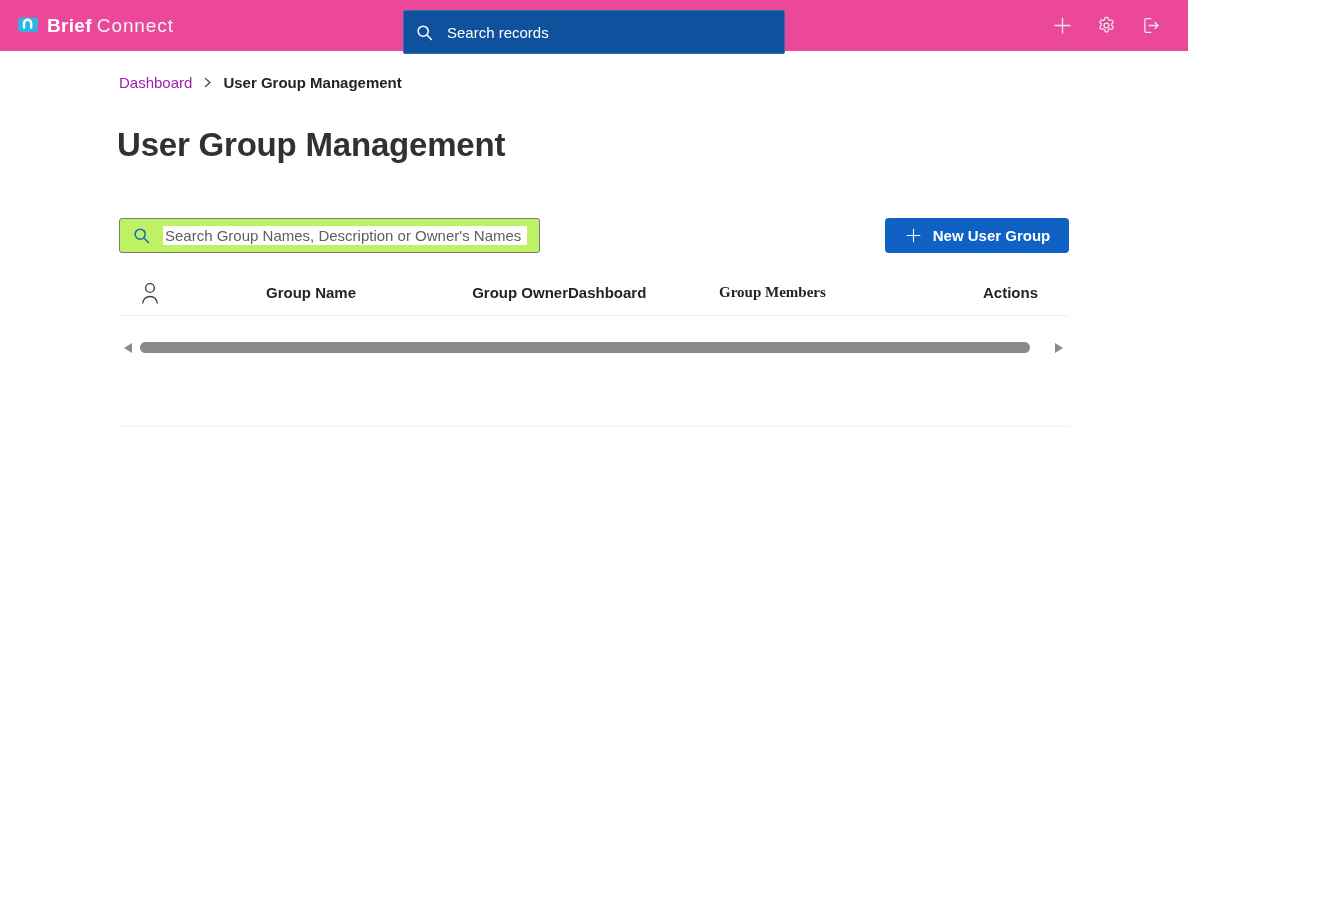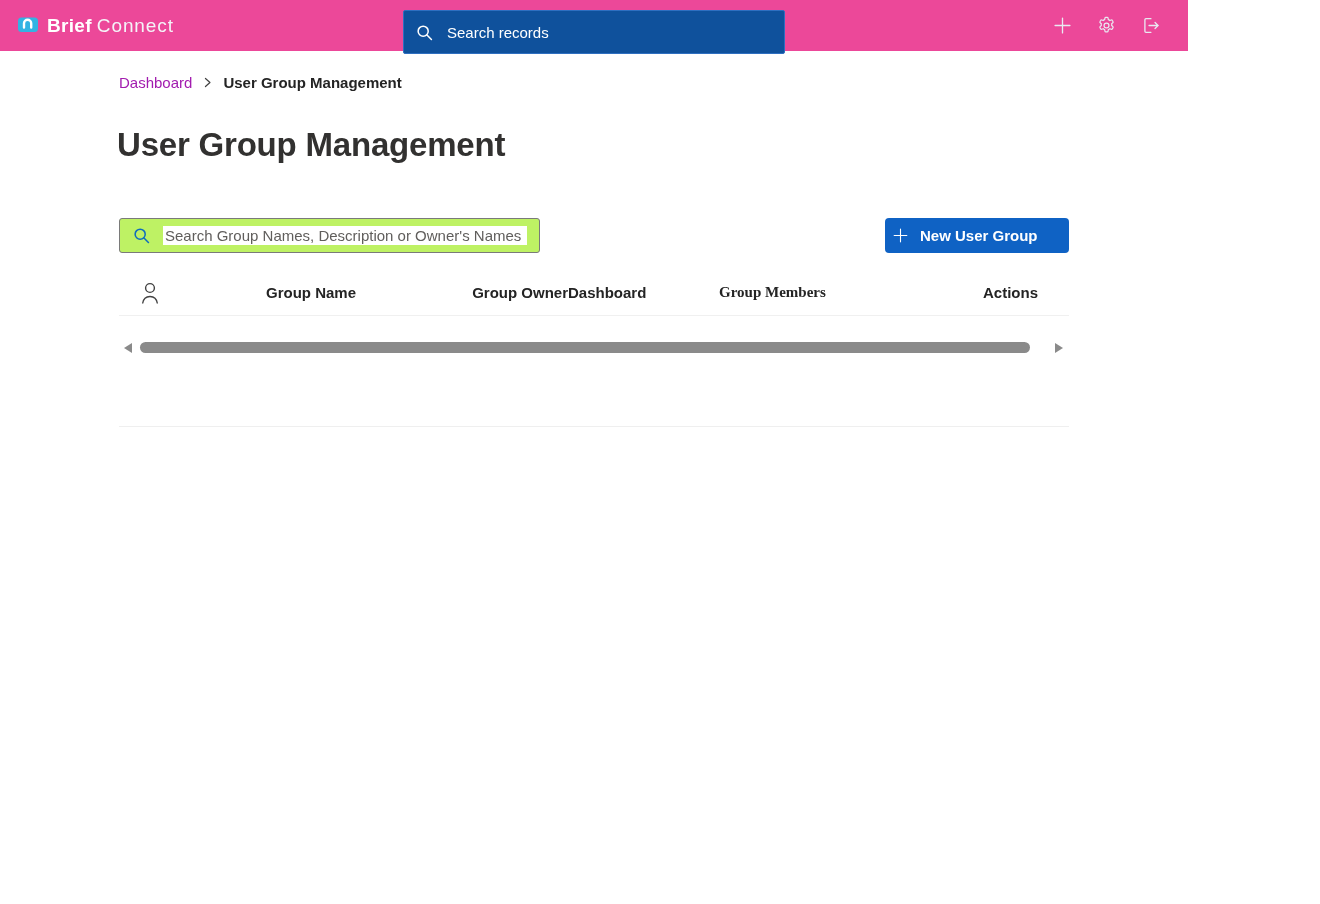--- a/index.html
+++ b/index.html
@@ -66,21 +66,21 @@
   .group-search input {
     flex:1; margin-left:12px; border:none; outline:none; font-size:15px;
     color:#242424; font-family:"Liberation Sans", sans-serif;
   }
   .group-search input::placeholder { color:#605e5c; opacity:1; }
 
   .new-group-btn {
     position:absolute; left:885px; top:218px; width:184px; height:35px;
     background:#0f62c4; color:#ffffff; border:none; border-radius:4px;
     font-size:15px; font-weight:700; font-family:"Liberation Sans", sans-serif;
-    display:flex; align-items:center; gap:10px; cursor:pointer;
+    display:flex; align-items:center; justify-content:center; gap:10px; cursor:pointer;
   }
 
   
   .table-header {
     position:absolute; left:119px; top:270px; width:950px; height:46px;
     border-bottom:1px solid #f0f0f0;
     display:flex; align-items:center;
     font-size:15px; font-weight:700; color:#242424;
   }
   .th { flex:none; }

